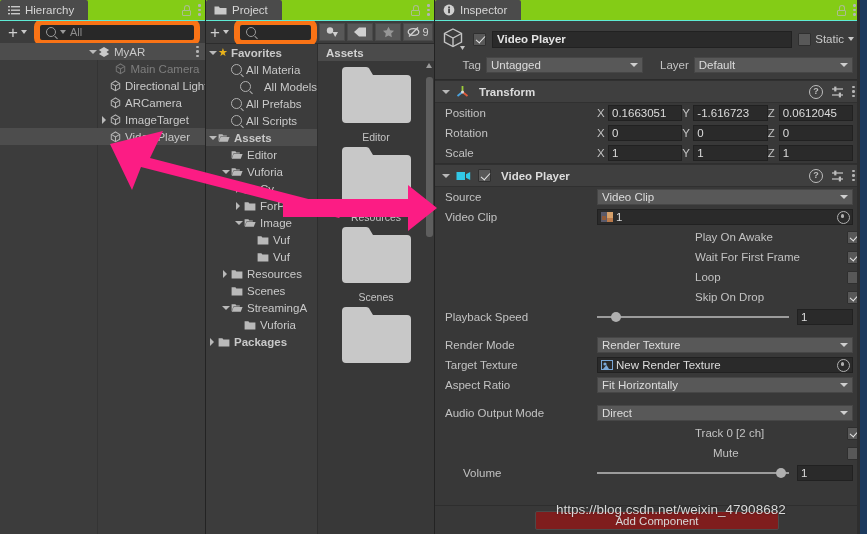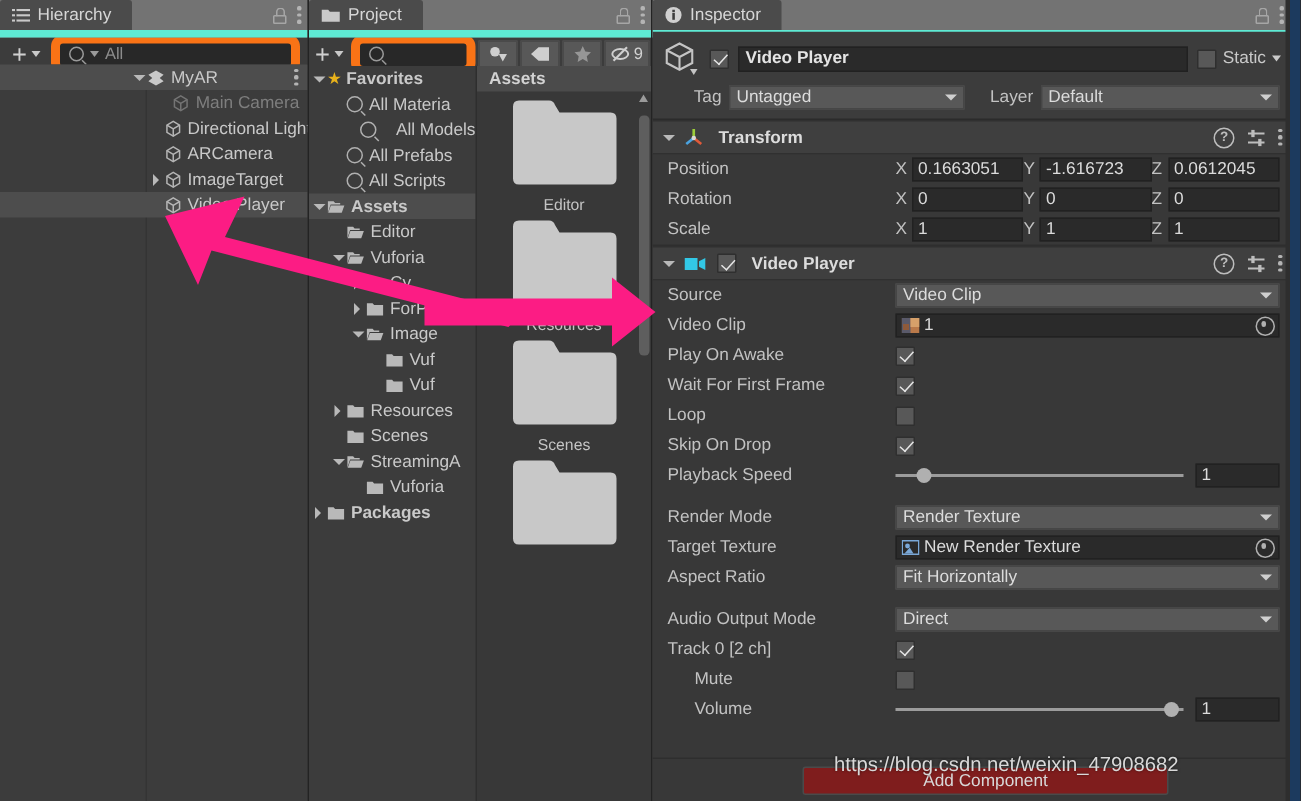--- a/index.html
+++ b/index.html
@@ -2,21 +2,21 @@
 <html><head>
 <meta charset="utf-8">
 <style>
   html,body{margin:0;padding:0;background:#1e1e1e;}
   body{width:867px;height:534px;overflow:hidden;font-family:"Liberation Sans",sans-serif;
        font-size:11px;color:#c4c4c4;-webkit-font-smoothing:antialiased;}
   #root{position:relative;width:867px;height:534px;background:#383838;}
 
   
   .panel{position:absolute;background:#383838;overflow:hidden;}
-  .tabbar{height:20px;background:#737373;position:relative;border-bottom:5px solid #5eead4;}
+  .tabbar{height:20px;background:#84cc16;position:relative;border-bottom:1px solid #5eead4;}
   .tab{position:absolute;left:0;top:0;height:20px;padding:0 14px 0 8px;background:#4b4b4b;
        display:flex;align-items:center;gap:5px;color:#d6d6d6;font-size:11.5px;border-top-left-radius:2px;border-top-right-radius:2px;}
   .tab .tlabel{line-height:20px;}
   .tabright{position:absolute;right:4px;top:0;height:20px;display:flex;align-items:center;gap:7px;}
   .lockico{width:9px;height:11px;position:relative;opacity:.75;}
   .lockico:before{content:"";position:absolute;left:0;bottom:0;width:9px;height:6px;border:1.3px solid #b8b8b8;box-sizing:border-box;border-radius:1px;}
   .lockico:after{content:"";position:absolute;left:2px;top:0;width:6px;height:6px;border:1.3px solid #b8b8b8;border-bottom:none;box-sizing:border-box;border-radius:3px 3px 0 0;}
   .kebab{width:3px;height:13px;display:flex;flex-direction:column;justify-content:center;gap:2px;}
   .kebab i{display:block;width:2.5px;height:2.5px;border-radius:50%;background:#b4b4b4;}
 
@@ -86,21 +86,21 @@
             display:flex;align-items:center;justify-content:space-between;padding:0 4px;color:#dcdcdc;font-size:11.5px;}
   .dropdown .dcaret{width:0;height:0;border-left:4px solid transparent;border-right:4px solid transparent;border-top:4.5px solid #cfcfcf;margin-left:6px;}
 
   .comphdr{height:21px;background:#3f3f3f;border-top:1px solid #303030;border-bottom:1px solid #303030;
            display:flex;align-items:center;padding:0 5px;gap:5px;}
   .comphdr .ctitle{font-weight:bold;color:#dcdcdc;font-size:11.5px;margin-left:5px;}
   .comphdr .cright{margin-left:auto;display:flex;align-items:center;gap:8px;}
   .helpico{width:12px;height:12px;border:1.2px solid #bdbdbd;border-radius:50%;color:#bdbdbd;font-size:9px;
            display:flex;align-items:center;justify-content:center;font-weight:bold;line-height:1;}
 
-  .frow{height:20px;display:flex;align-items:center;padding-left:10px;}
+  .frow{height:20px;display:flex;align-items:center;padding-left:10px;justify-content:flex-end;}
   .frow .flab{width:152px;color:#c2c2c2;font-size:11.5px;flex:none;}
   .vec{flex:1;display:flex;gap:0px;padding-right:7px;}
   .vecpart{flex:1;display:flex;align-items:center;gap:4px;}
   .vecpart .ax{color:#c2c2c2;font-size:11.5px;width:7px;}
   .numfield{flex:1;height:16px;background:#2a2a2a;border:1px solid #212121;box-sizing:border-box;
             color:#dcdcdc;font-size:11.5px;display:flex;align-items:center;padding:0 3px;}
   .objfield{flex:1;height:16px;background:#2a2a2a;border:1px solid #212121;box-sizing:border-box;
             display:flex;align-items:center;padding:0 2px 0 3px;color:#dcdcdc;font-size:11.5px;margin-right:7px;}
   .objfield .ofill{flex:1;display:flex;align-items:center;gap:3px;overflow:hidden;}
   .targetdot{width:11px;height:11px;border:1.3px solid #b0b0b0;border-radius:50%;position:relative;flex:none;}

